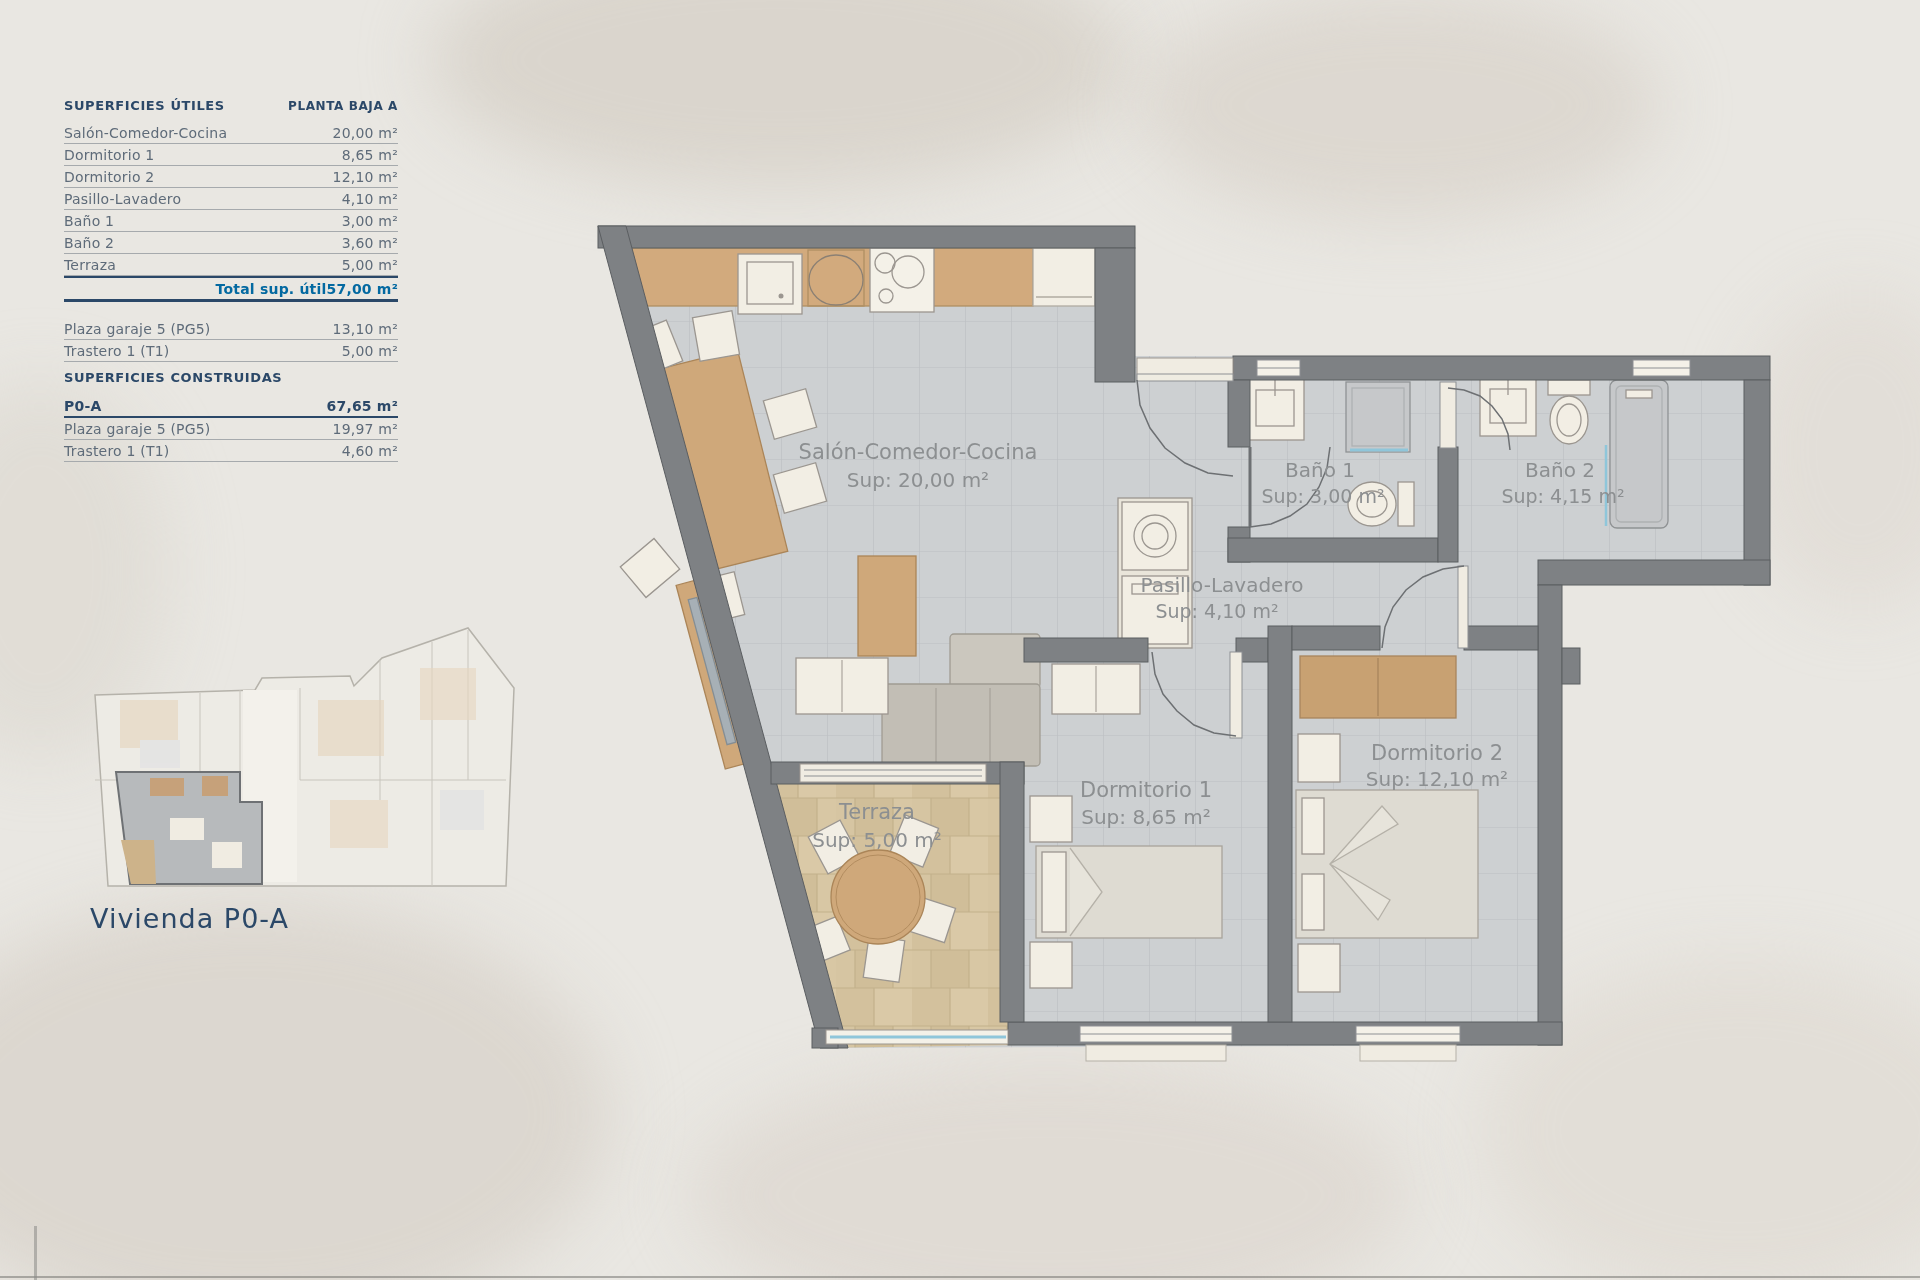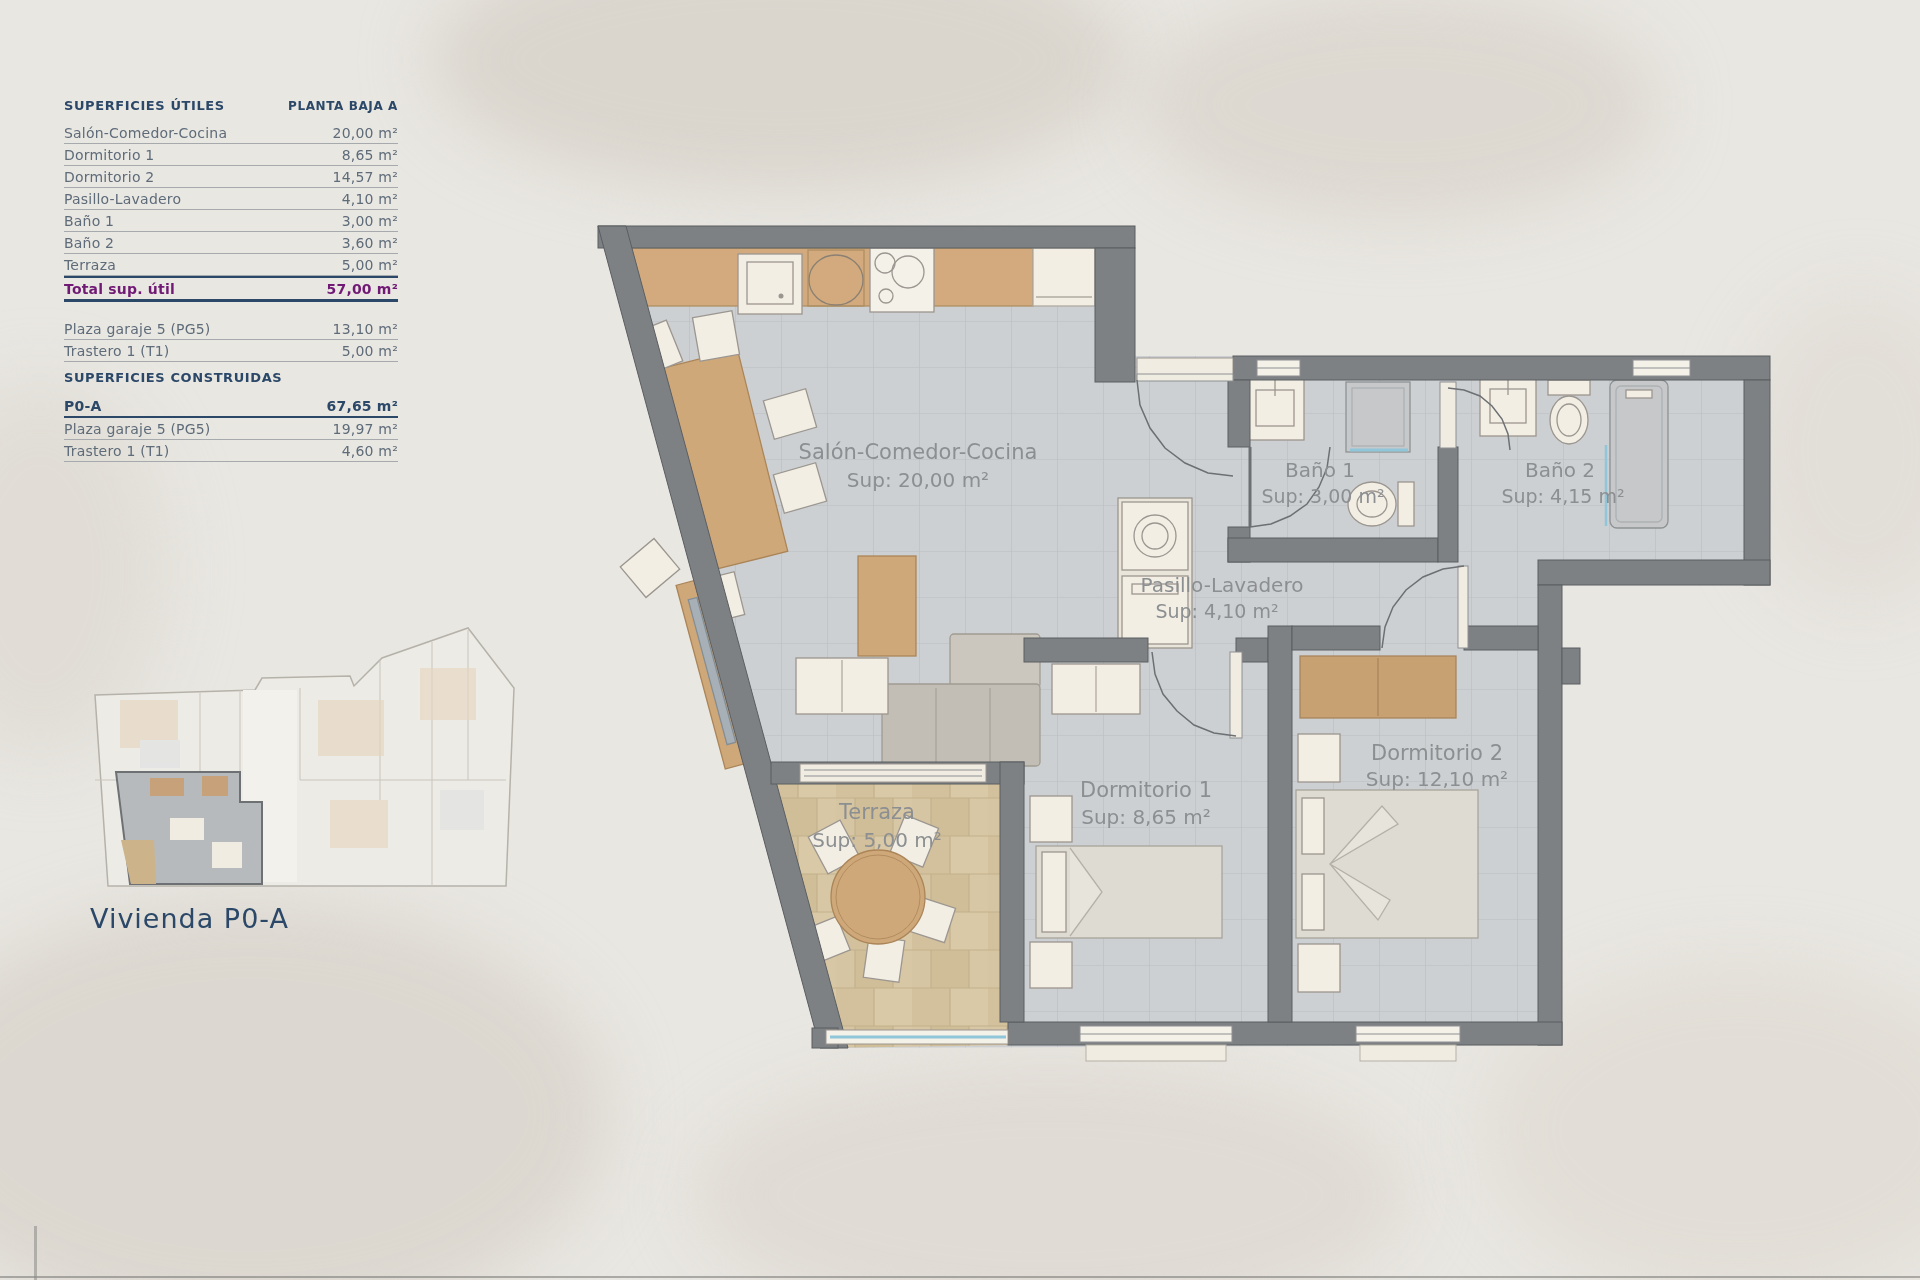--- a/index.html
+++ b/index.html
@@ -18,21 +18,21 @@
   .w7{left:1740px;top:290px;width:240px;height:320px;background:rgba(214,207,197,.35);}
 
   .panel{position:absolute;left:64px;top:98px;width:334px;}
   .panel .heads{display:flex;justify-content:space-between;align-items:baseline;margin-bottom:9px;}
   .h1{font-size:13px;font-weight:bold;color:#2b4868;letter-spacing:.6px;}
   .h2{font-size:12px;font-weight:bold;color:#2b4868;letter-spacing:.6px;}
   .row{display:flex;justify-content:space-between;align-items:baseline;
        border-bottom:1px solid #a6aaad;padding:3px 0 2px;font-size:14px;color:#5e6b79;}
   .row .lbl{letter-spacing:.2px;}
   .row .val{letter-spacing:.2px;}
-  .row.total{color:#701a75;font-weight:bold;border-top:2px solid #2b4868;border-bottom:3px solid #2b4868;}
+  .row.total{color:#0369a1;font-weight:bold;border-top:2px solid #2b4868;border-bottom:3px solid #2b4868;justify-content:flex-end;}
   .row.bold{color:#2b4868;font-weight:bold;border-bottom:2px solid #2b4868;align-items:center;}
   .gap{height:16px;}
   .h1.second{display:block;margin:8px 0 10px;}
   .bottom-line{position:absolute;left:0;top:1276px;width:1920px;height:2px;background:#6b6b68;opacity:.5;}
   .corner-mark{position:absolute;left:34px;top:1226px;width:3px;height:54px;background:#8a8a86;opacity:.55;}
   svg text{font-family:"DejaVu Sans", sans-serif;}
 </style>
 </head>
 <body>
 
@@ -53,21 +53,21 @@
   <div class="row">
     <span class="lbl">Salón-Comedor-Cocina</span>
     <span class="val">20,00 m²</span>
   </div>
   <div class="row">
     <span class="lbl">Dormitorio 1</span>
     <span class="val">8,65 m²</span>
   </div>
   <div class="row">
     <span class="lbl">Dormitorio 2</span>
-    <span class="val">14,57 m²</span>
+    <span class="val">12,10 m²</span>
   </div>
   <div class="row">
     <span class="lbl">Pasillo-Lavadero</span>
     <span class="val">4,10 m²</span>
   </div>
   <div class="row">
     <span class="lbl">Baño 1</span>
     <span class="val">3,00 m²</span>
   </div>
   <div class="row">

